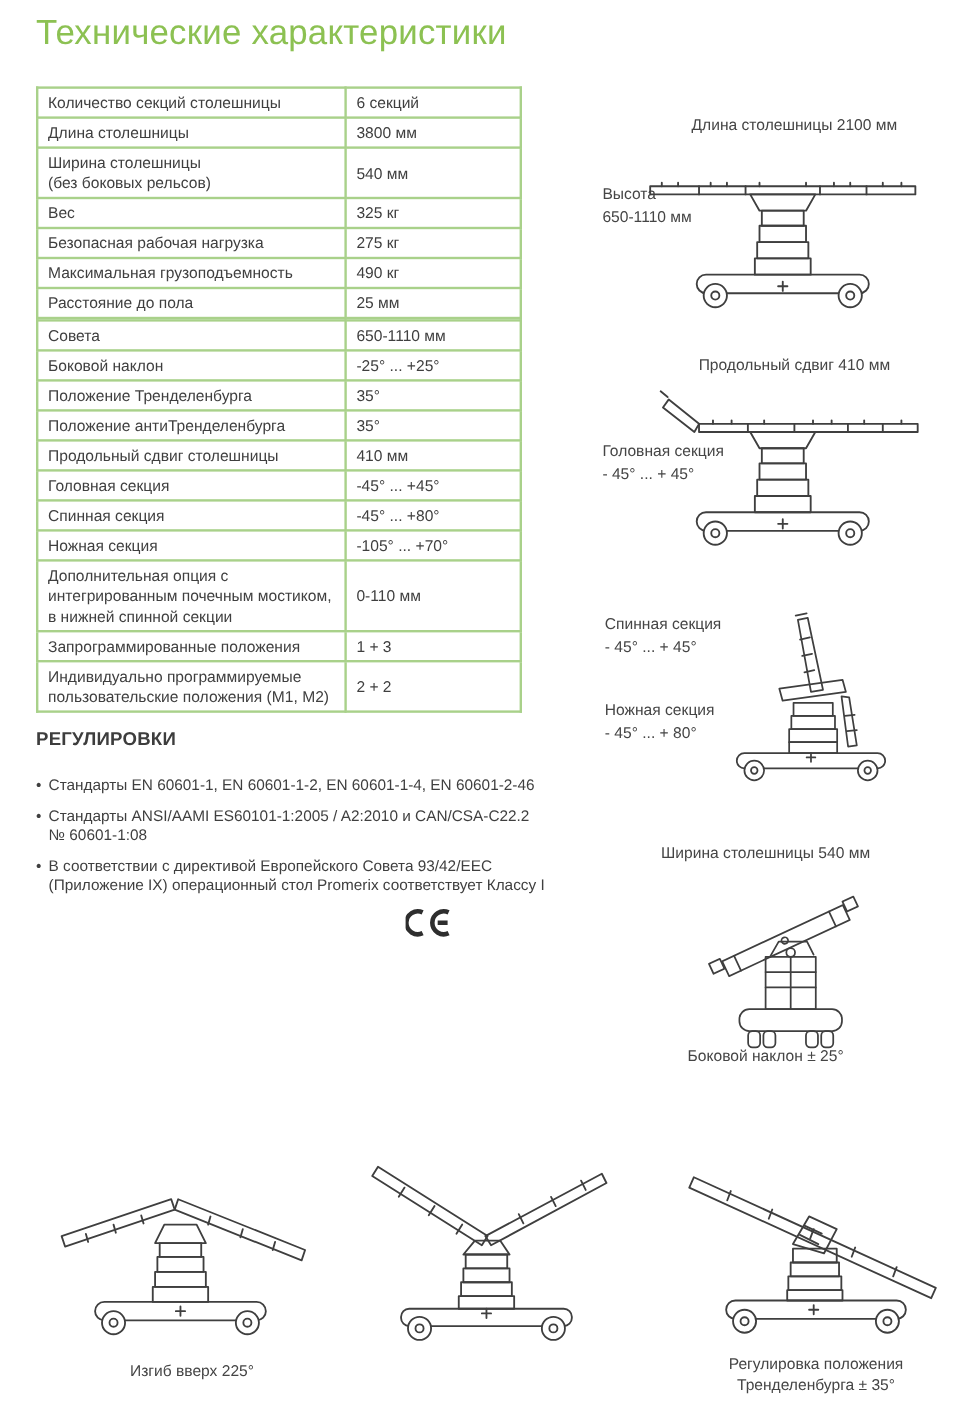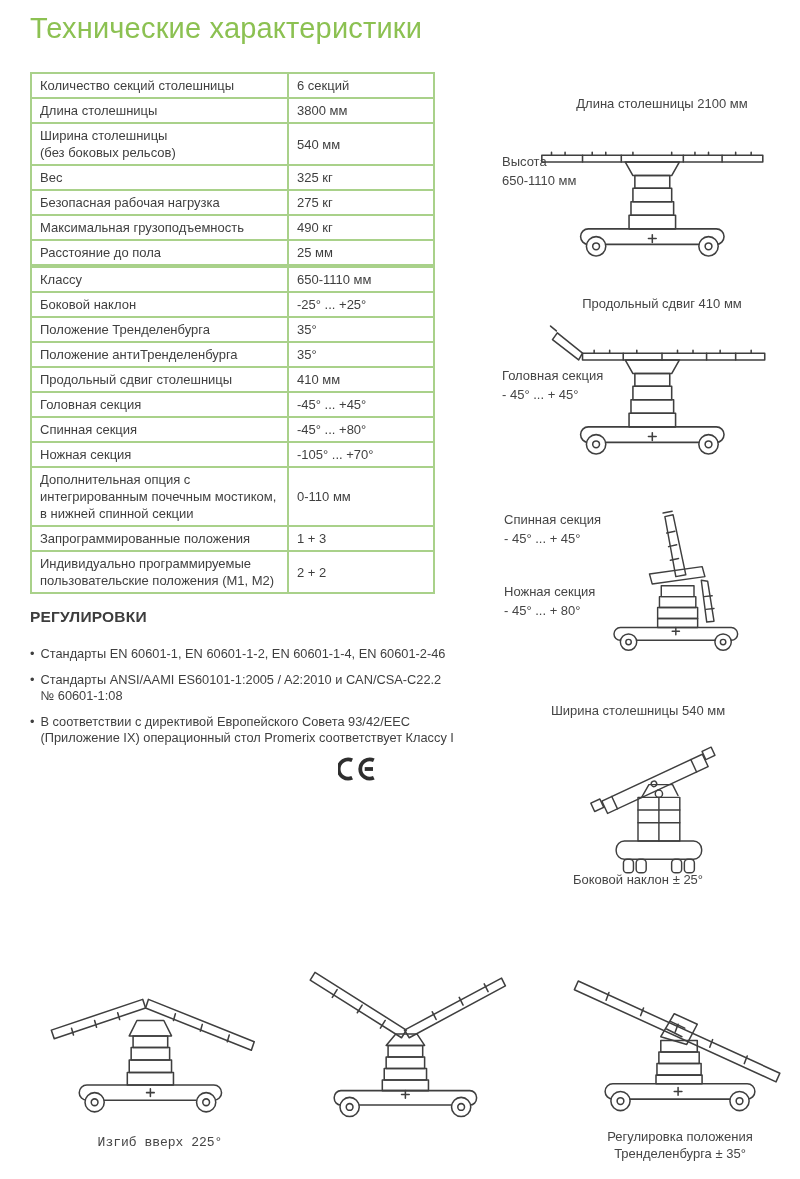--- a/index.html
+++ b/index.html
@@ -53,21 +53,21 @@
   #fig-backleg svg { left:96px; top:4px; }
   #fig-backleg .side-label-back { left:26px; top:22px; }
   #fig-backleg .side-label-leg  { left:26px; top:94px; }
 
   #fig-tilt { left:478px; top:700px; width:312px; height:195px; }
   #fig-tilt .top-label { left:30px; width:260px; top:3px; }
   #fig-tilt svg { left:80px; top:26px; }
   #fig-tilt .bottom-label { position:absolute; left:30px; width:260px; top:172px;
                             font-size:13px; color:#454545; text-align:center; }
 
-  #fig-flexup   { left:35px;  top:958px; width:250px; height:215px;font-family:Liberation Mono, monospace; }
+  #fig-flexup   { left:35px;  top:958px; width:250px; height:215px; }
   #fig-flexup svg { left:0; top:8px; }
   #fig-flexup .caption { top:176px; }
 
   #fig-flexdown { left:290px; top:952px; width:250px; height:220px; }
   #fig-flexdown svg { left:0; top:8px; }
   #fig-flexdown .caption { top:182px; }
 
   #fig-trend { left:555px; top:950px; width:250px; height:228px; }
   #fig-trend svg { left:5px; top:8px; }
   #fig-trend .caption { top:178px; }
@@ -112,21 +112,21 @@
             <td class="lbl">Расстояние до пола</td>
             <td class="val">25 мм</td>
           </tr>
       </tbody>
     </table>
 
 
     <table class="spec">
       <tbody>
         <tr>
-            <td class="lbl">Классу</td>
+            <td class="lbl">Совета</td>
             <td class="val">650-1110 мм</td>
           </tr>
         <tr>
             <td class="lbl">Боковой наклон</td>
             <td class="val">-25° ... +25°</td>
           </tr>
         <tr>
             <td class="lbl">Положение Тренделенбурга</td>
             <td class="val">35°</td>
           </tr>

